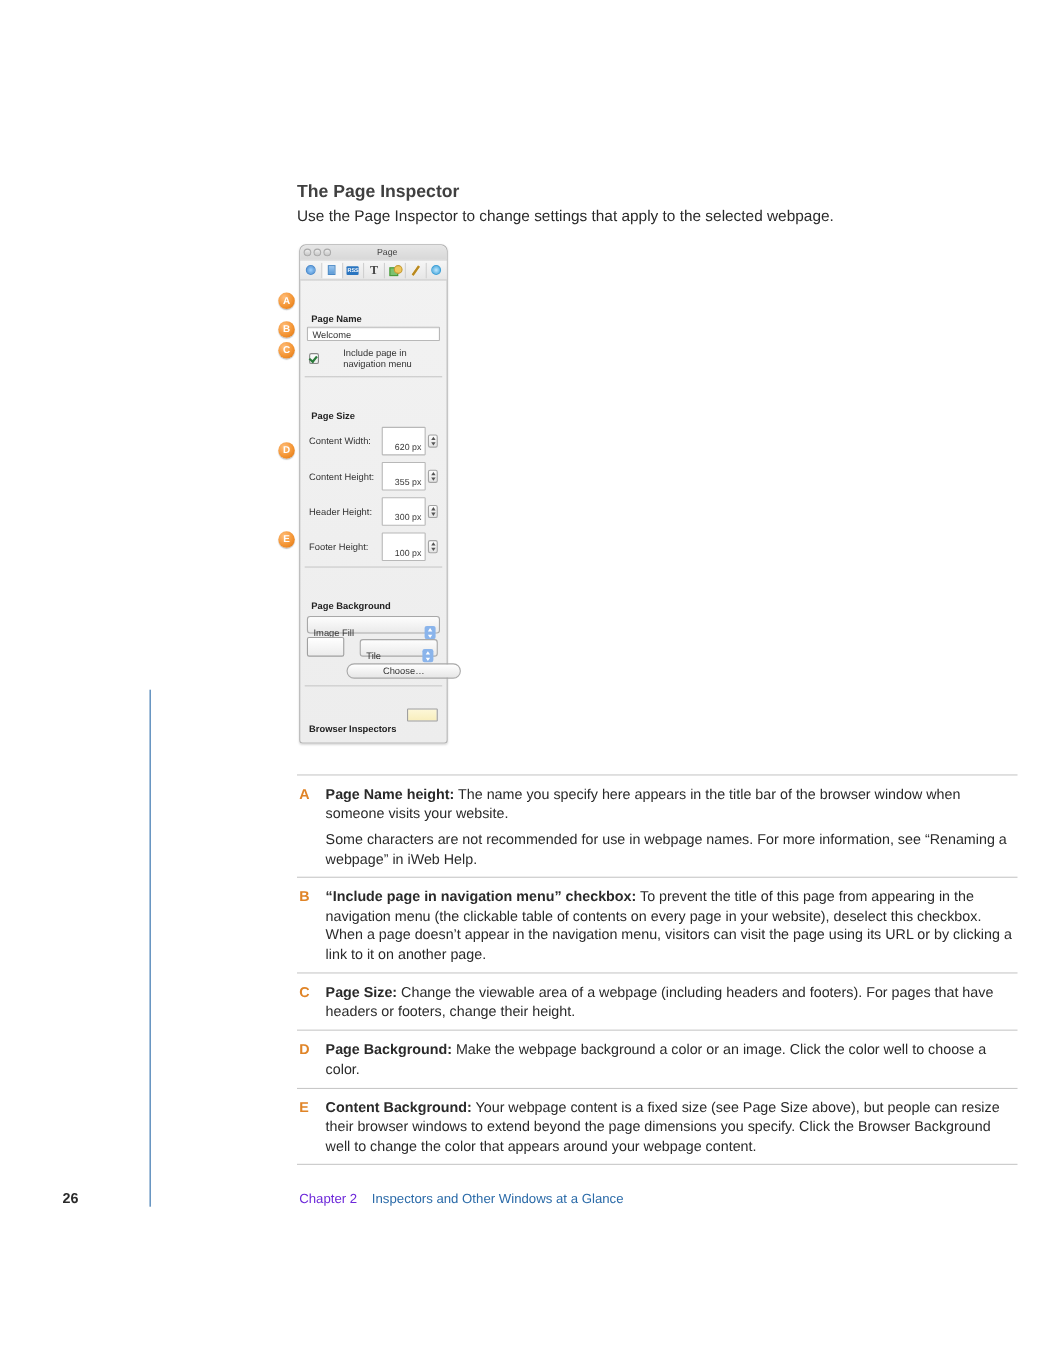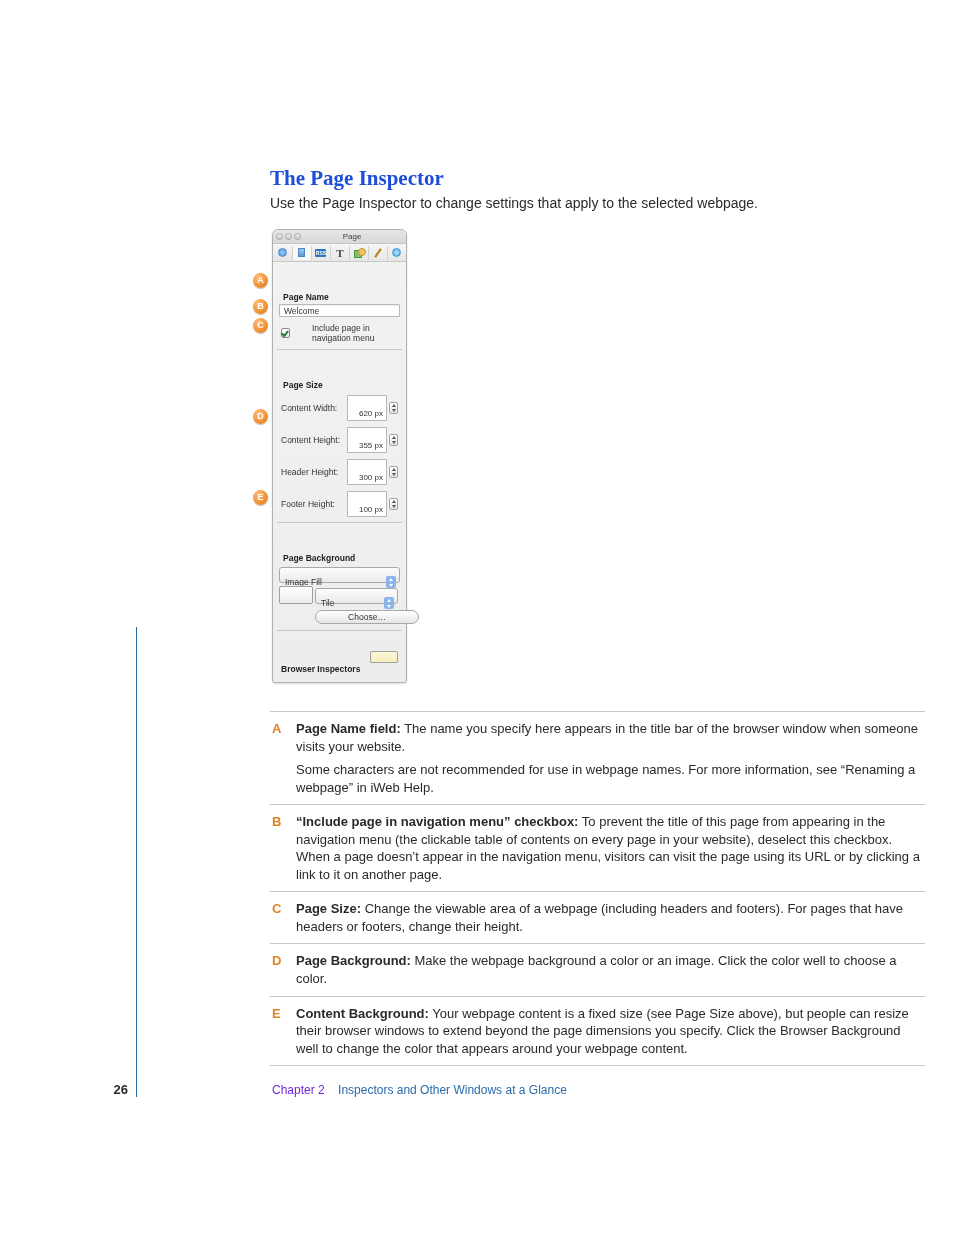--- a/index.html
+++ b/index.html
@@ -15,25 +15,24 @@
     position: relative;
     background: #fff;
   }
   .content {
     position: absolute;
     left: 270px;
     top: 166px;
     width: 655px;
   }
   .heading {
-    color: #1d4ed8;
-    font-size: 21px;
+    color: #404040;
+    font-size: 16px;
     font-weight: 600;
     margin: 0 0 4px 0;
-    font-family: Liberation Serif, serif;
   }
   .intro {
     font-size: 14px;
     margin: 0 0 18px 0;
     color: #2a2a2a;
   }
   
   .inspector-wrap {
     position: relative;
     margin-bottom: 28px;
@@ -155,21 +154,21 @@
     height:14px;display:flex;align-items:center;justify-content:space-between;
     padding:14px 3px 0 5px;font-size:8.5px;margin:2px 2px;
   }
   .popup .carets{
     width:10px;height:12px;background:#8ab4eb;border-radius:2px;
     position:relative;
   }
   .popup .carets::before,.popup .carets::after{content:"";position:absolute;left:2.5px;width:0;height:0;border-left:2.5px solid transparent;border-right:2.5px solid transparent;}
   .popup .carets::before{top:1.5px;border-bottom:3px solid #fff;}
   .popup .carets::after{bottom:1.5px;border-top:3px solid #fff;}
-  .bg-row{display:flex;gap:0;margin:3px 2px 2px 2px;align-items:stretch;}
+  .bg-row{display:flex;gap:12px;margin:3px 2px 2px 2px;align-items:stretch;}
   .color-well{
     width:34px;height:18px;border:1px solid #a0a0a0;border-radius:2px;
     background:linear-gradient(#fff,#ececec);
   }
   .tile-popup{flex:1;}
   .choose-btn{
     border:1px solid #a8a8a8;border-radius:9px;background:linear-gradient(#fff,#e6e6e6);
     height:14px;display:flex;align-items:center;justify-content:center;font-size:8.5px;
     margin:4px 2px 2px 38px;width:104px;
   }
@@ -193,21 +192,21 @@
   .def-body{flex:1;font-size:13px;line-height:1.35;color:#2a2a2a;}
   .def-body strong{font-weight:700;}
   .def-body p{margin:0 0 6px 0;}
   .def-body p:last-child{margin-bottom:0;}
   
   .footer{
     position:absolute;left:0;bottom:138px;width:954px;
     display:flex;align-items:center;font-size:12px;
   }
   .page-num{
-    width:128px;text-align:right;font-weight:700;color:#2a2a2a;font-size:13px;
+    width:128px;text-align:center;font-weight:700;color:#2a2a2a;font-size:13px;
   }
   .vline{
     width:1px;height:470px;background:#2a6aa8;margin-left:8px;
     position:absolute;left:128px;bottom:0;
   }
   .footer-text{margin-left:144px;}
   .footer-text .chap{font-weight:400;color:#6d28d9;margin-top:24px;}
   .footer-text .chap-title{color:#2a6aa8;margin-left:10px;}
 </style>
 </head>
@@ -315,21 +314,21 @@
       <div class="badge" style="top:70px">B</div>
       <div class="badge" style="top:89px">C</div>
       <div class="badge" style="top:180px">D</div>
       <div class="badge" style="top:261px">E</div>
     </div>
 
     <div class="definitions" id="definitions">
         <div class="def-row">
           <div class="def-letter">A</div>
           <div class="def-body">
-            <p><strong>Page Name field:</strong>  The name you specify here appears in the title bar of the browser window when someone visits your website.</p>
+            <p><strong>Page Name height:</strong>  The name you specify here appears in the title bar of the browser window when someone visits your website.</p>
             <p>Some characters are not recommended for use in webpage names. For more information, see “Renaming a webpage” in iWeb Help.</p>
           </div>
         </div>
         <div class="def-row">
           <div class="def-letter">B</div>
           <div class="def-body">
             <p><strong>“Include page in navigation menu” checkbox:</strong>  To prevent the title of this page from appearing in the navigation menu (the clickable table of contents on every page in your website), deselect this checkbox. When a page doesn’t appear in the navigation menu, visitors can visit the page using its URL or by clicking a link to it on another page.</p>
           </div>
         </div>
         <div class="def-row">

